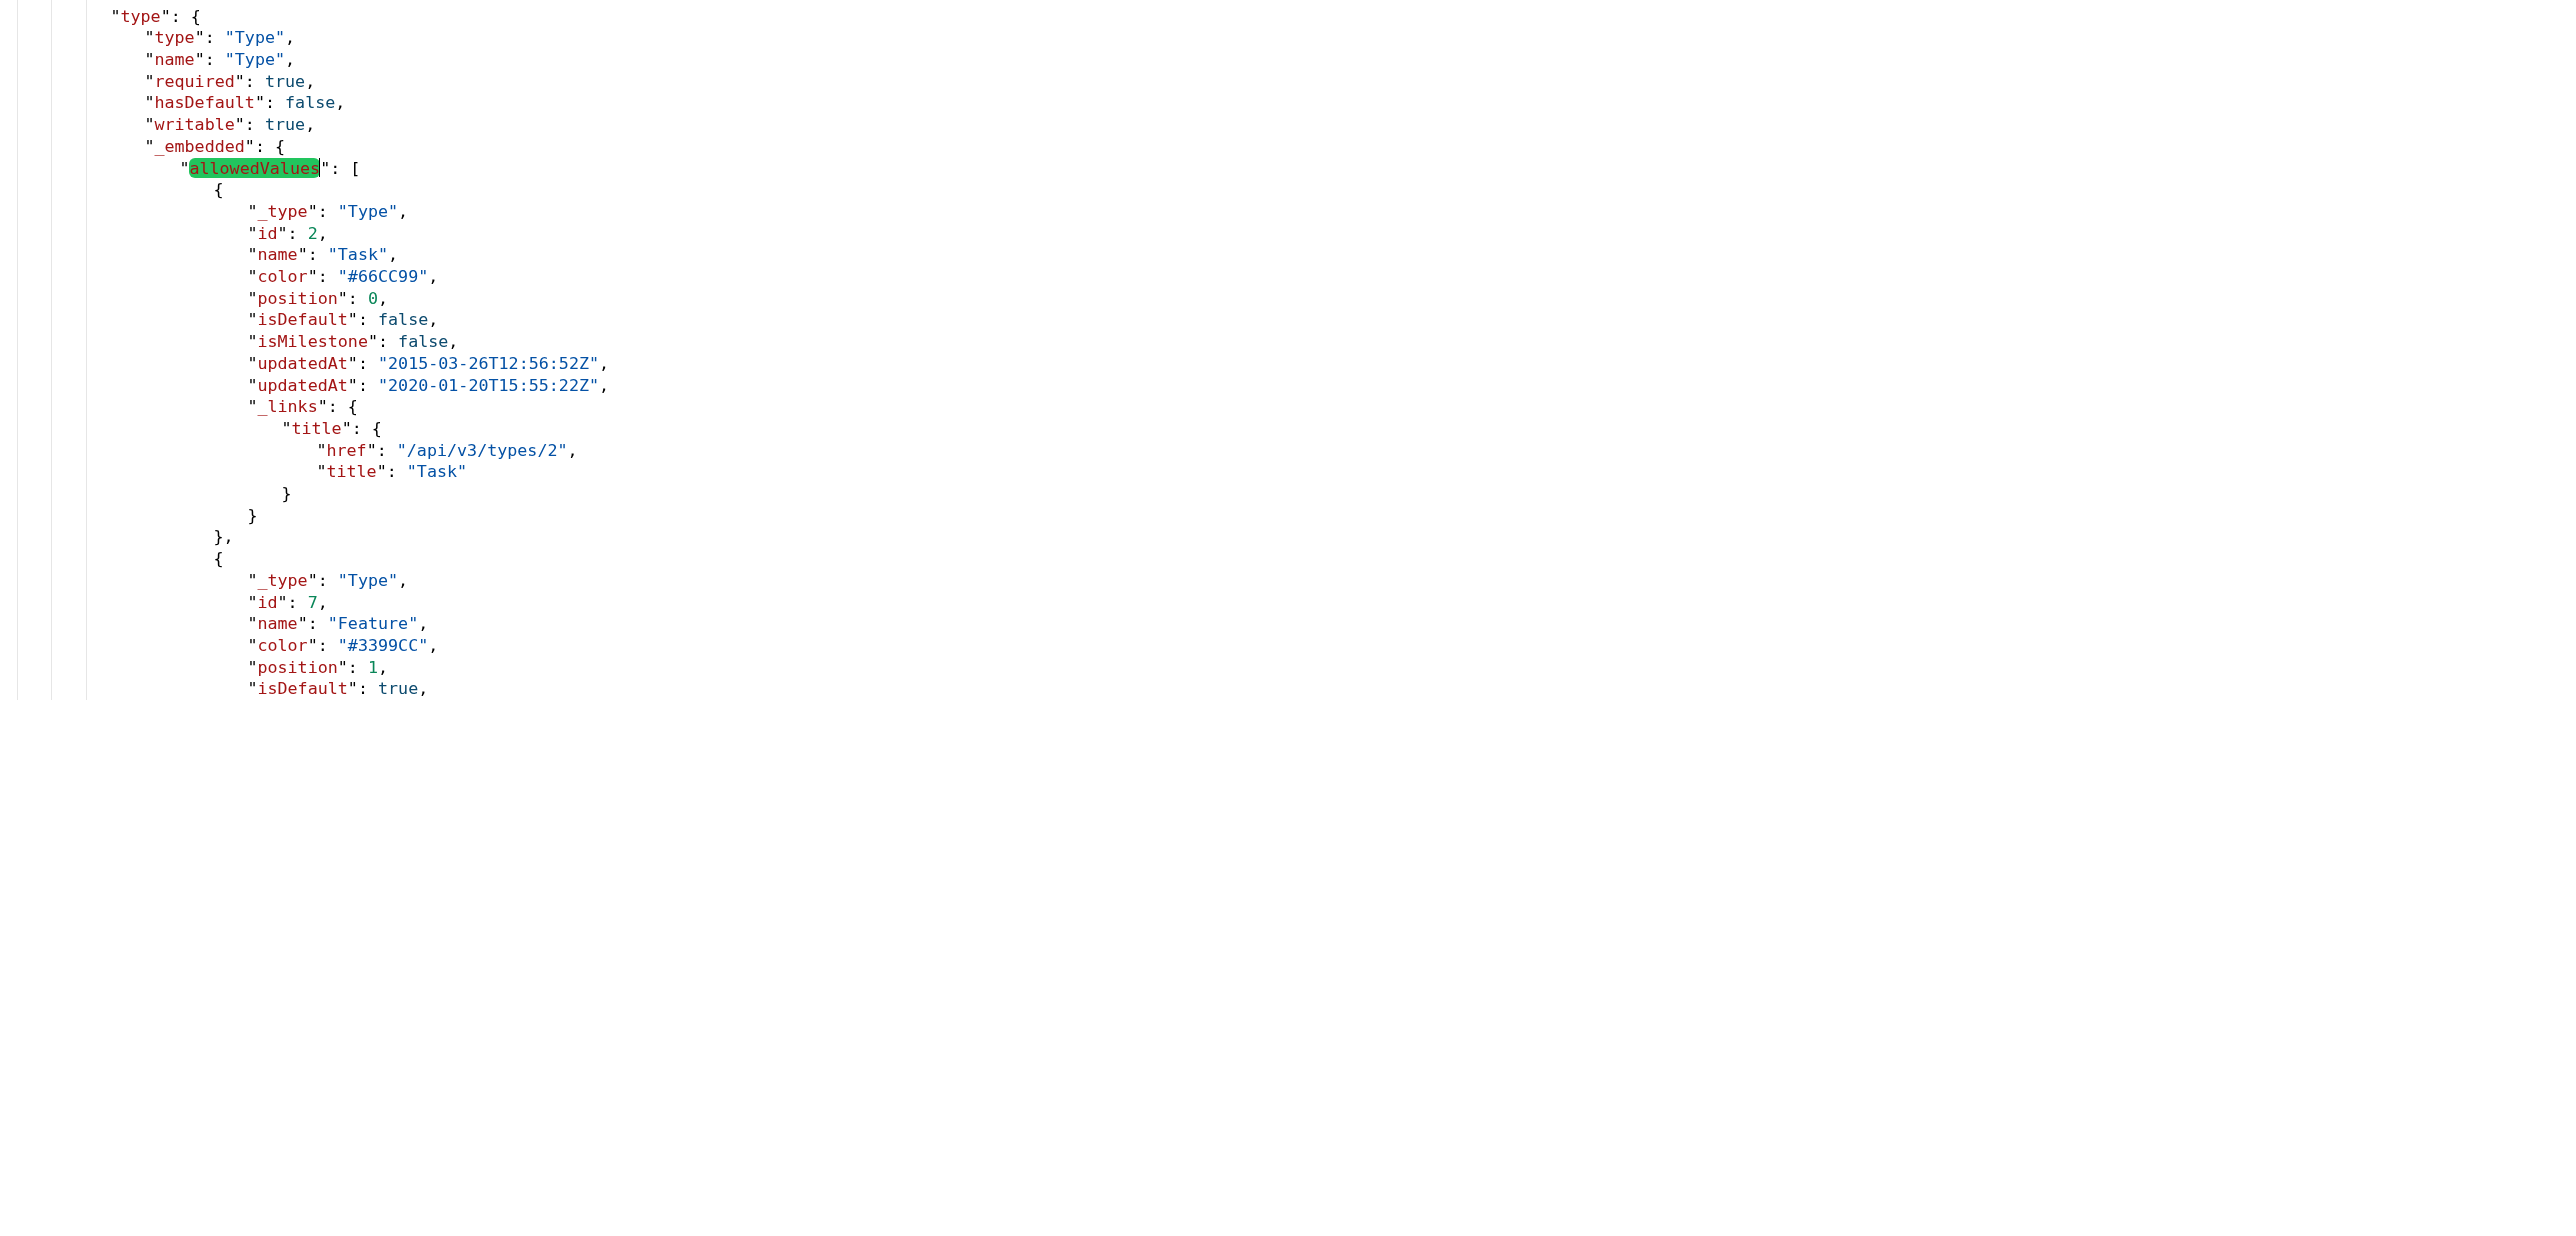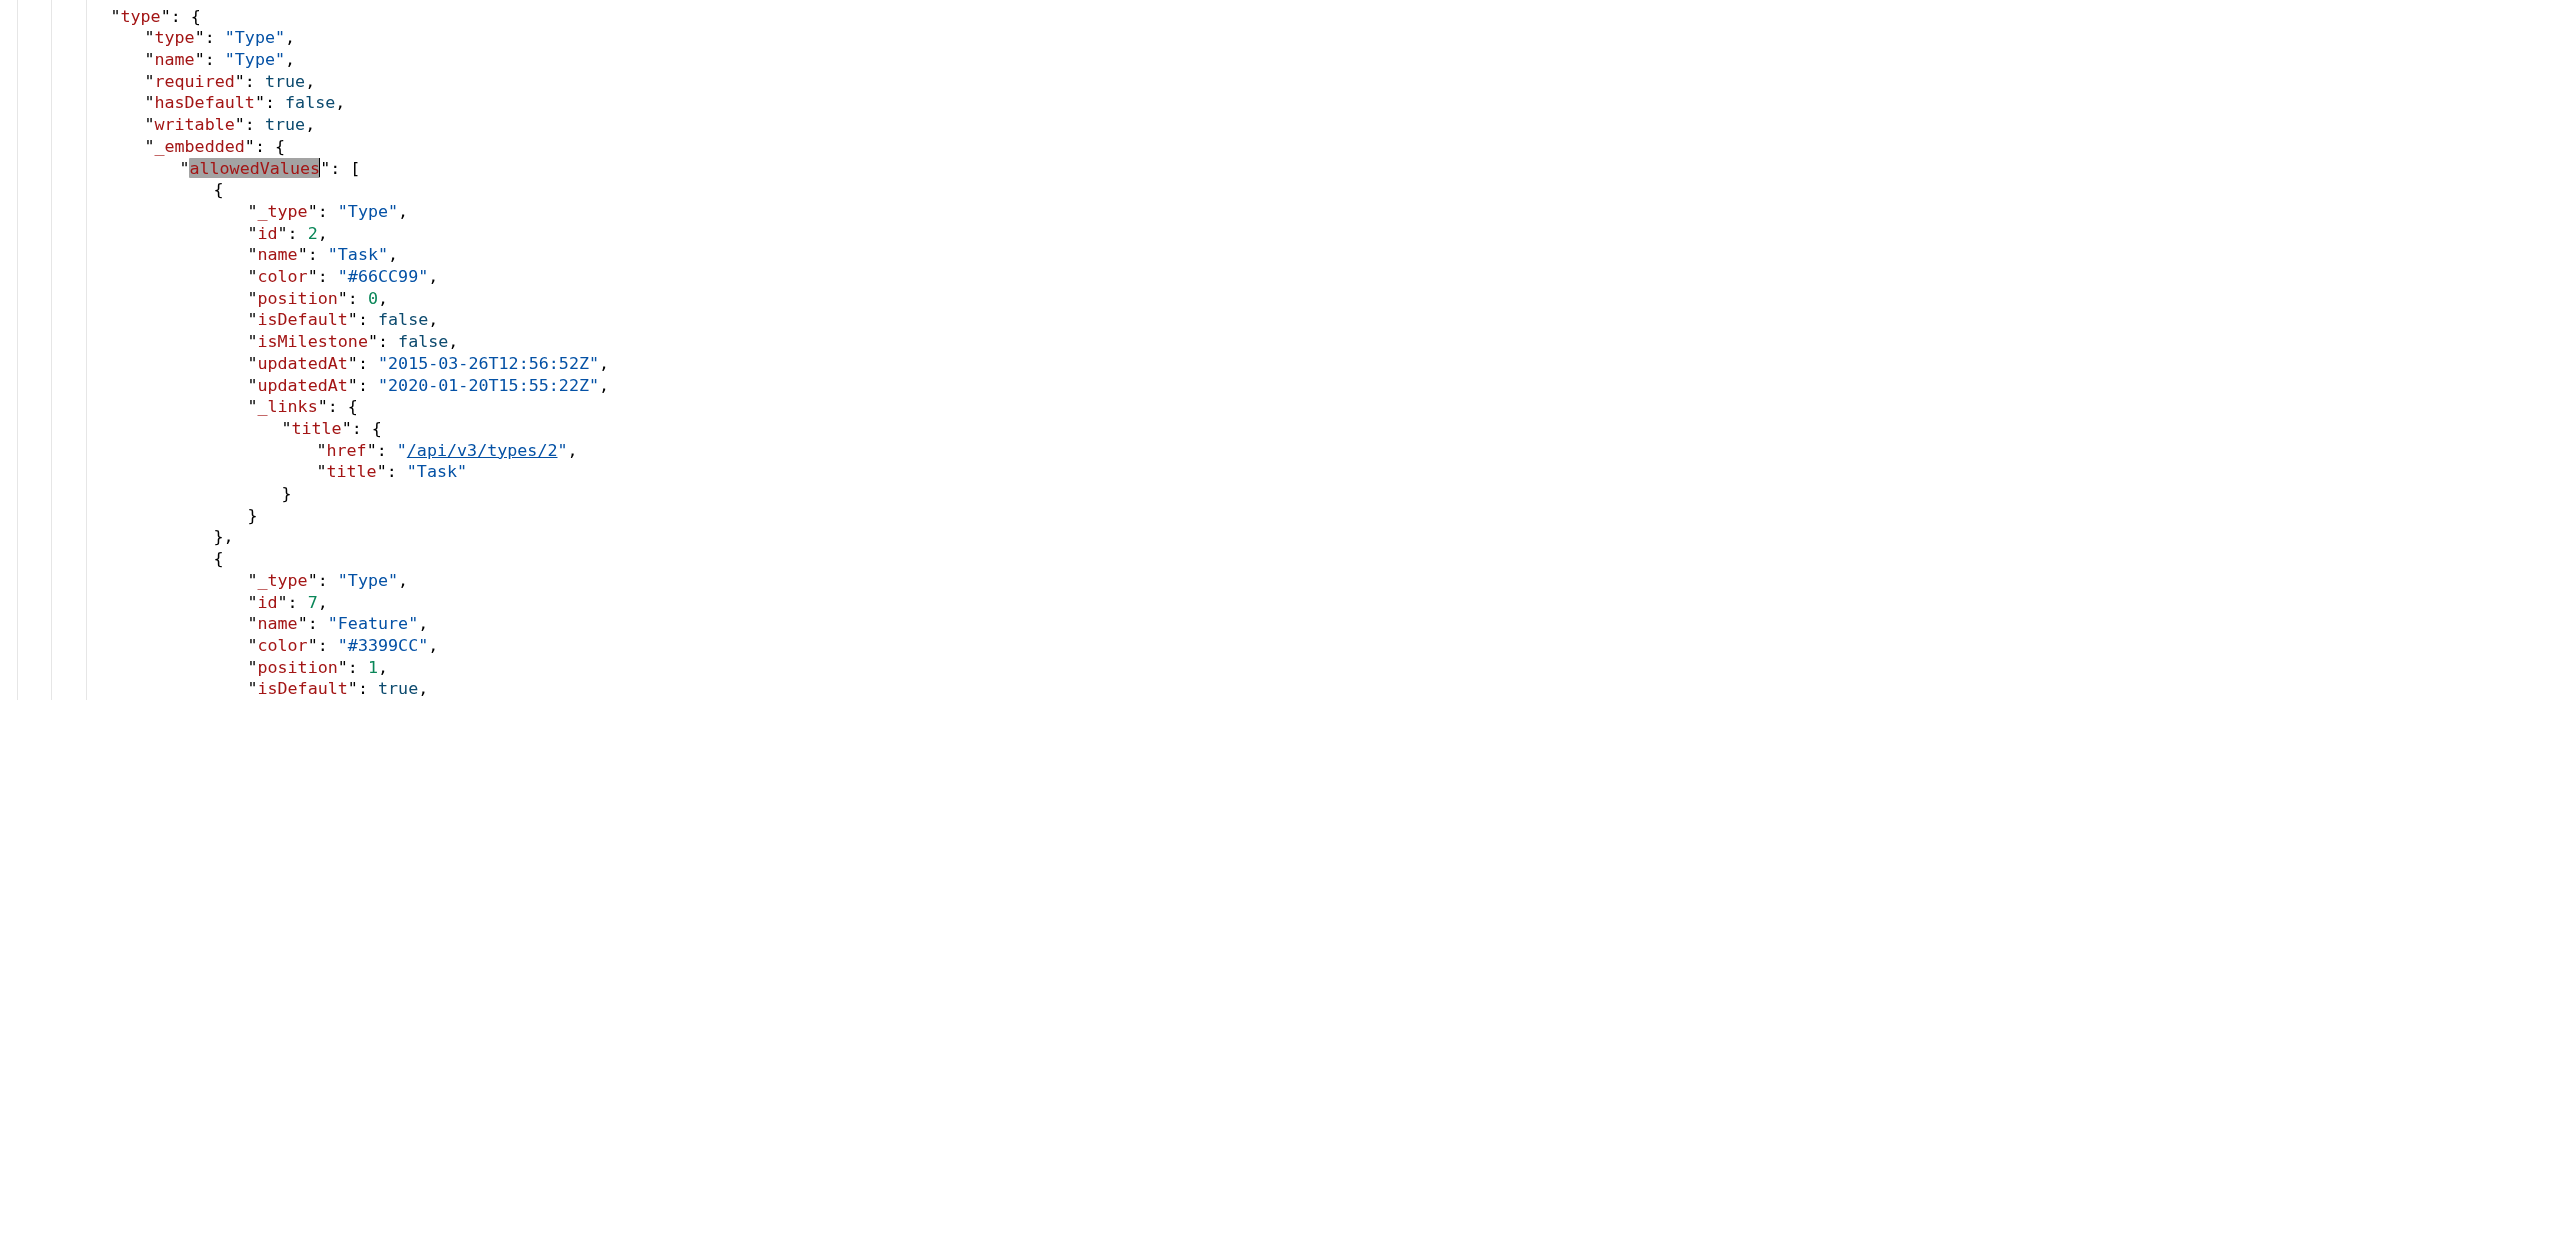--- a/index.html
+++ b/index.html
@@ -32,24 +32,24 @@
     top: 0;
     bottom: 0;
     width: 0;
     border-left: 0.9px solid #e6e6e6;
   }
   .k { color: #a31515; }           
   .s { color: #0451a5; }           
   .n { color: #098658; }           
   .b { color: #0c4a6e; }           
   .p { color: #000000; }           
-  .lnk { text-decoration: underline; cursor: pointer; }
+  .lnk { cursor: pointer; }
   .sel {
-    background: #a3a3a3;
-    border-radius: 1px;
+    background: #22c55e;
+    border-radius: 6px;
   }
   
   .cursor {
     display: inline-block;
     width: 0;
     border-left: 1.9px solid #000;
     height: 1.15em;
     vertical-align: -0.2em;
     margin-left: -0.9px;
   }

